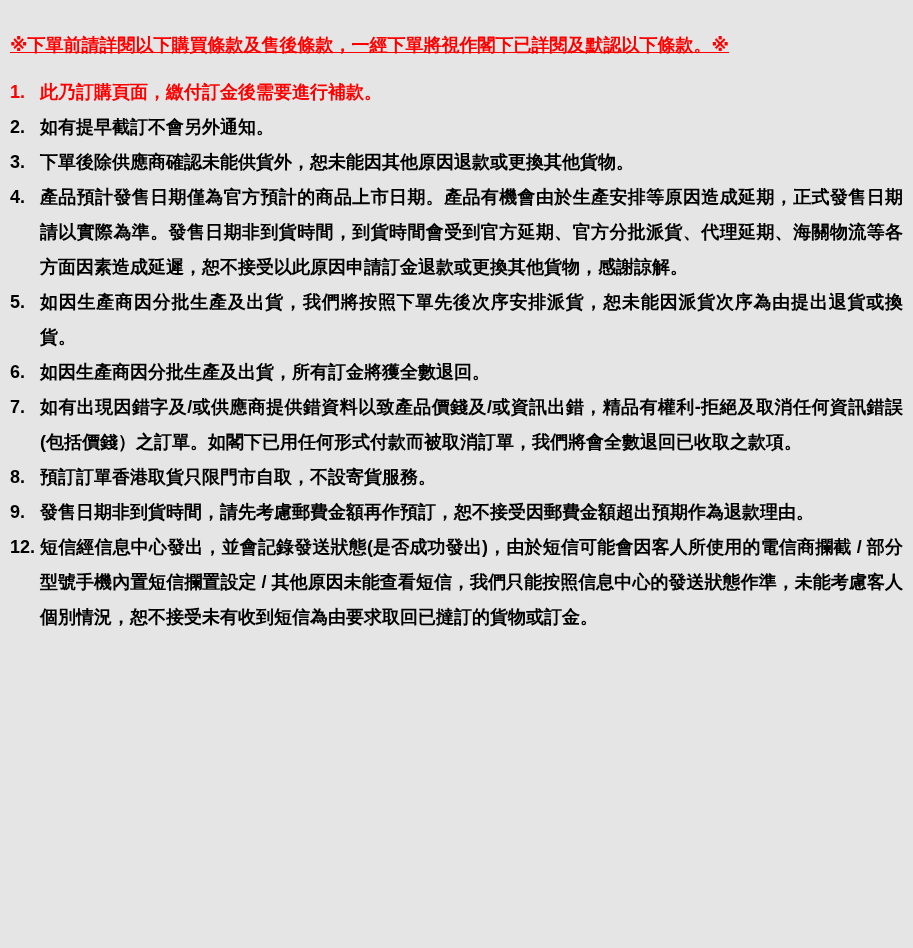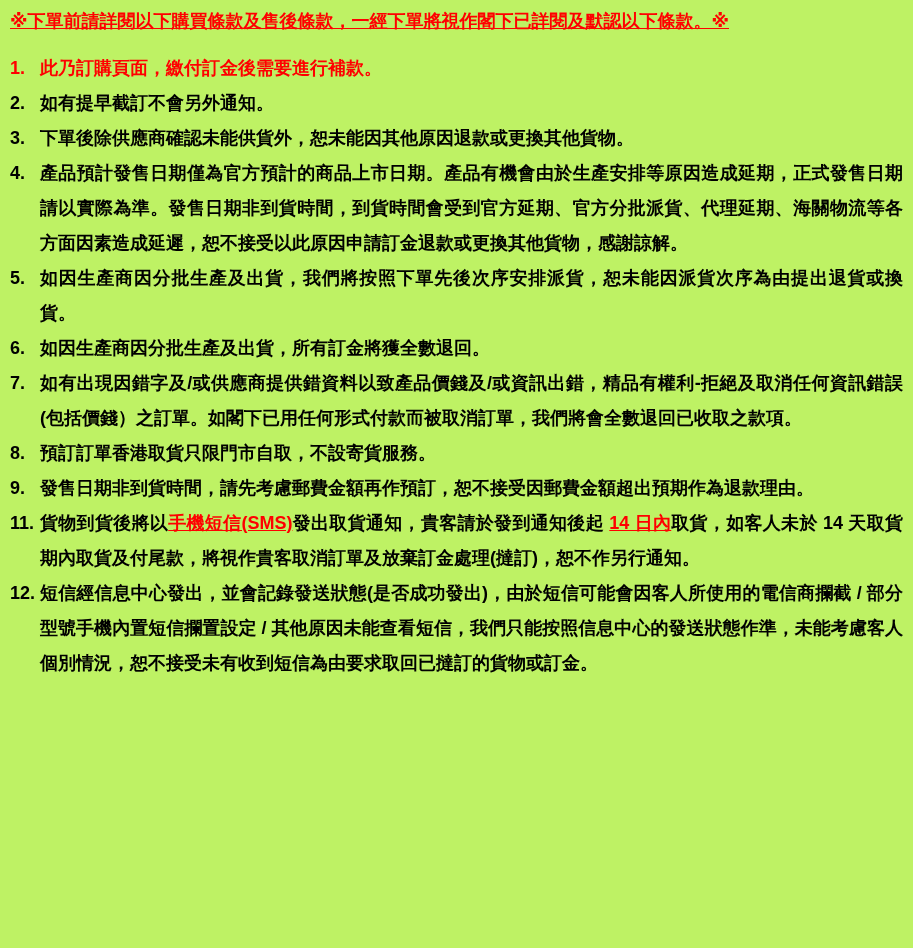--- a/index.html
+++ b/index.html
@@ -4,22 +4,22 @@
 <style>
   html, body {
     margin: 0;
     padding: 0;
     background: #ffffff;
   }
   .page {
     width: 913px;
     min-height: 948px;
     box-sizing: border-box;
-    padding: 4px 10px 10px 10px;
-    background: #bef264;
+    padding: 28px 10px 10px 10px;
+    background: #e5e5e5;
     font-family: "Liberation Sans", "DejaVu Sans", sans-serif;
     font-weight: bold;
     color: #000000;
     font-size: 18px;
     line-height: 35px;
   }
   .header {
     color: #ff0000;
     text-decoration: underline;
     margin-bottom: 12px;
@@ -94,21 +94,17 @@
       </div>
       <div class="term">
         <span class="num">8.</span>
         <span class="text"><span>預訂訂單香港取貨只限門市自取，不設寄貨服務。</span></span>
       </div>
       <div class="term">
         <span class="num">9.</span>
         <span class="text"><span>發售日期非到貨時間，請先考慮郵費金額再作預訂，恕不接受因郵費金額超出預期作為退款理由。</span></span>
       </div>
       <div class="term">
-        <span class="num">11.</span>
-        <span class="text"><span>貨物到貨後將以</span><span class="red-em">手機短信(SMS)</span><span>發出取貨通知，貴客請於發到通知後起 </span><span class="red-em">14 日內</span><span>取貨，如客人未於 14 天取貨期內取貨及付尾款，將視作貴客取消訂單及放棄訂金處理(撻訂)，恕不作另行通知。</span></span>
-      </div>
-      <div class="term">
         <span class="num">12.</span>
         <span class="text"><span>短信經信息中心發出，並會記錄發送狀態(是否成功發出)，由於短信可能會因客人所使用的電信商攔截 / 部分型號手機內置短信攔置設定 / 其他原因未能查看短信，我們只能按照信息中心的發送狀態作準，未能考慮客人個別情況，恕不接受未有收到短信為由要求取回已撻訂的貨物或訂金。</span></span>
       </div>
     </div>
 </div>
 
 </body></html>

